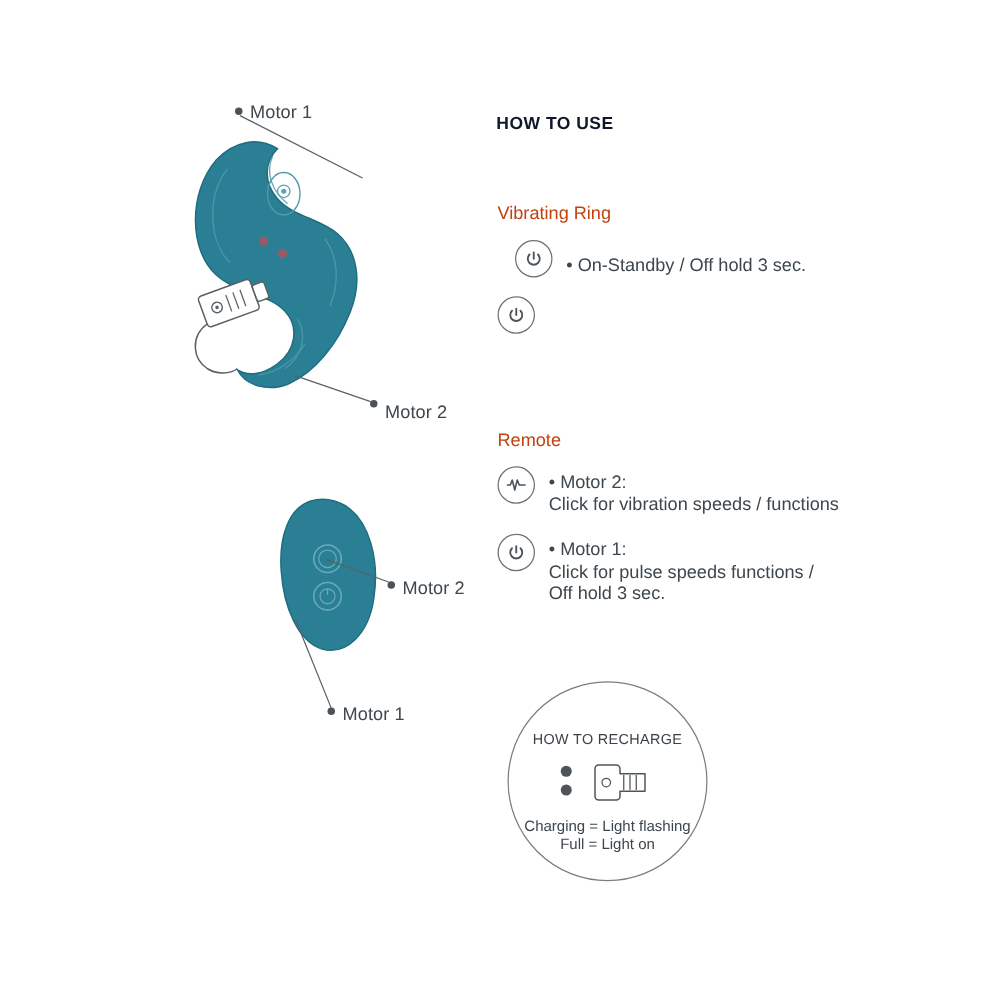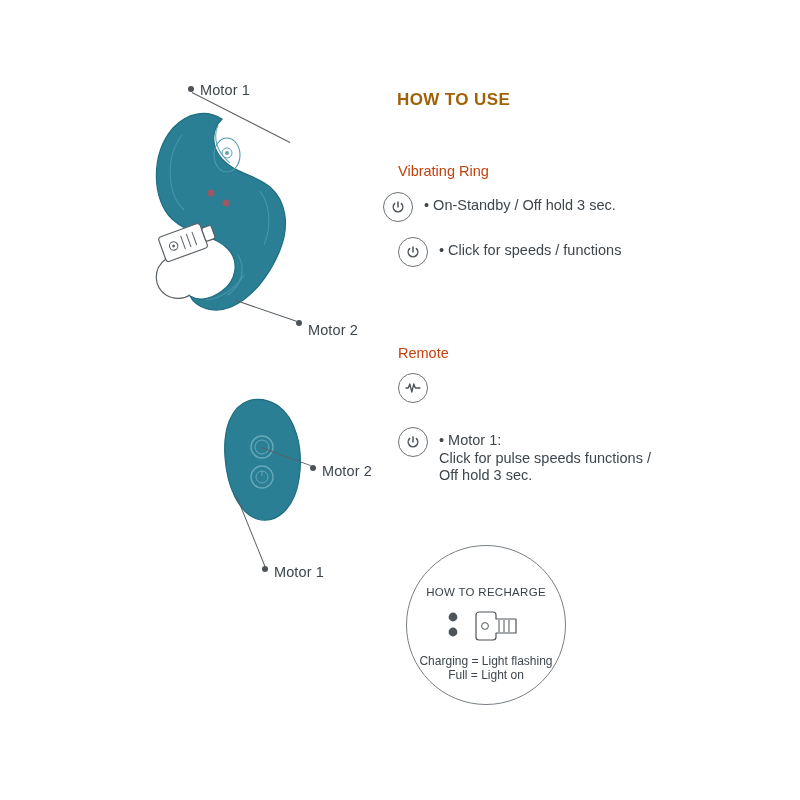--- a/index.html
+++ b/index.html
@@ -38,24 +38,24 @@
   .leader {
     position: absolute;
     height: 1px;
     background: #5a6166;
     transform-origin: 0 50%;
   }
 
   
   #how-to-use-title {
     left: 397px; top: 90px;
-    font-size: 17px;
+    font-size: 14px;
     font-weight: bold;
     letter-spacing: .4px;
-    color: #a16207;
+    color: #0f172a;
   }
   .section-title {
     font-size: 14.5px;
     color: #c2410c;
   }
   #sec-ring-title { left: 398px; top: 163px; }
   #sec-remote-title { left: 398px; top: 345px; }
 
   .row {
     position: absolute;
@@ -74,21 +74,21 @@
   }
   .icon-circle svg { display: block; }
   .row-text {
     margin-left: 11px;
     font-size: 14.5px;
     line-height: 17.5px;
     color: #3d464d;
     padding-top: 5px;
     white-space: pre-line;
   }
-  #row-ring-1 { left: 383px; top: 192px; }
+  #row-ring-1 { left: 412px; top: 192px; align-items: flex-end; }
   #row-ring-2 { left: 398px; top: 237px; }
   #row-remote-1 { left: 398px; top: 373px; }
   #row-remote-2 { left: 398px; top: 427px; justify-content: flex-end; }
 
   
   #recharge-circle {
     left: 406px; top: 545px;
     width: 160px; height: 160px;
     border-radius: 50%;
     border: 1.4px solid #787f84;
@@ -199,31 +199,32 @@
     <div class="row-text">• On-Standby / Off hold 3 sec.</div>
   </div>
 
   <div class="row" id="row-ring-2">
     <div class="icon-circle">
       <svg width="16" height="16" viewBox="0 0 16 16" aria-hidden="true">
         <path d="M8 3 v5" stroke="#4d555a" stroke-width="1.5" stroke-linecap="round" fill="none"></path>
         <path d="M4.6 4.6 a4.8 4.8 0 1 0 6.8 0" stroke="#4d555a" stroke-width="1.5" stroke-linecap="round" fill="none"></path>
       </svg>
     </div>
-    <div class="row-text">• Click for speeds / functions</div>
   </div>
 
   <div class="abs section-title" id="sec-remote-title">Remote</div>
 
   <div class="row" id="row-remote-1">
     <div class="icon-circle">
       <svg width="18" height="16" viewBox="0 0 18 16" aria-hidden="true">
         <path d="M2 8 h2.2 l1.6 -4 l2 8 l2 -8 l1.6 4 H16" stroke="#4d555a" stroke-width="1.3" fill="none" stroke-linecap="round" stroke-linejoin="round"></path>
       </svg>
     </div>
+    <div class="row-text">• Motor 2:
+Click for vibration speeds / functions</div>
   </div>
 
   <div class="row" id="row-remote-2">
     <div class="icon-circle">
       <svg width="16" height="16" viewBox="0 0 16 16" aria-hidden="true">
         <path d="M8 3 v5" stroke="#4d555a" stroke-width="1.5" stroke-linecap="round" fill="none"></path>
         <path d="M4.6 4.6 a4.8 4.8 0 1 0 6.8 0" stroke="#4d555a" stroke-width="1.5" stroke-linecap="round" fill="none"></path>
       </svg>
     </div>
     <div class="row-text">• Motor 1:

